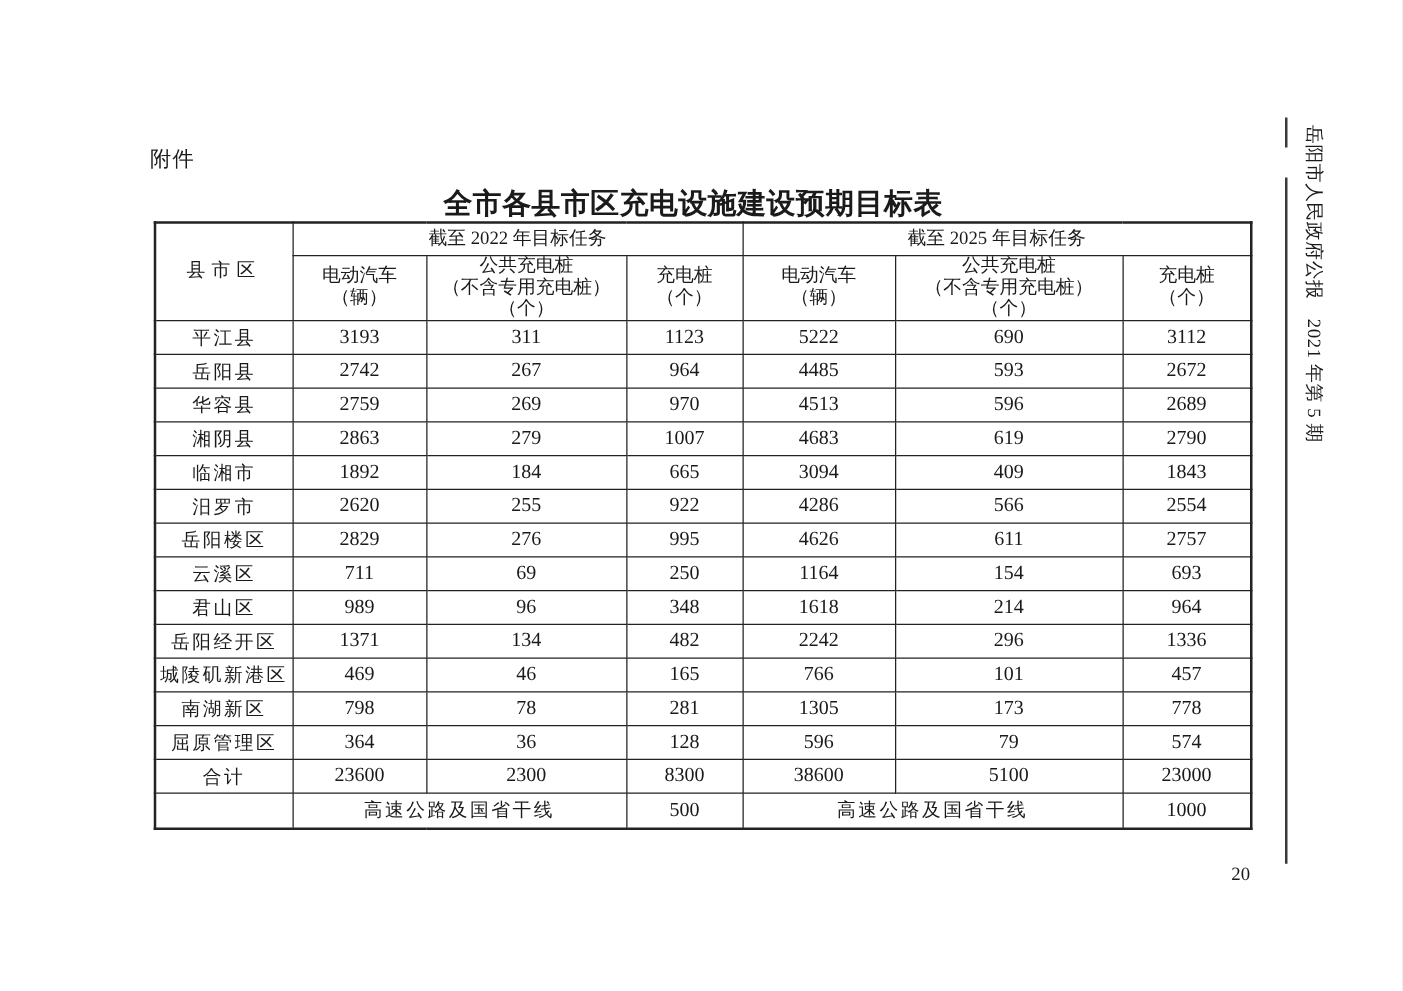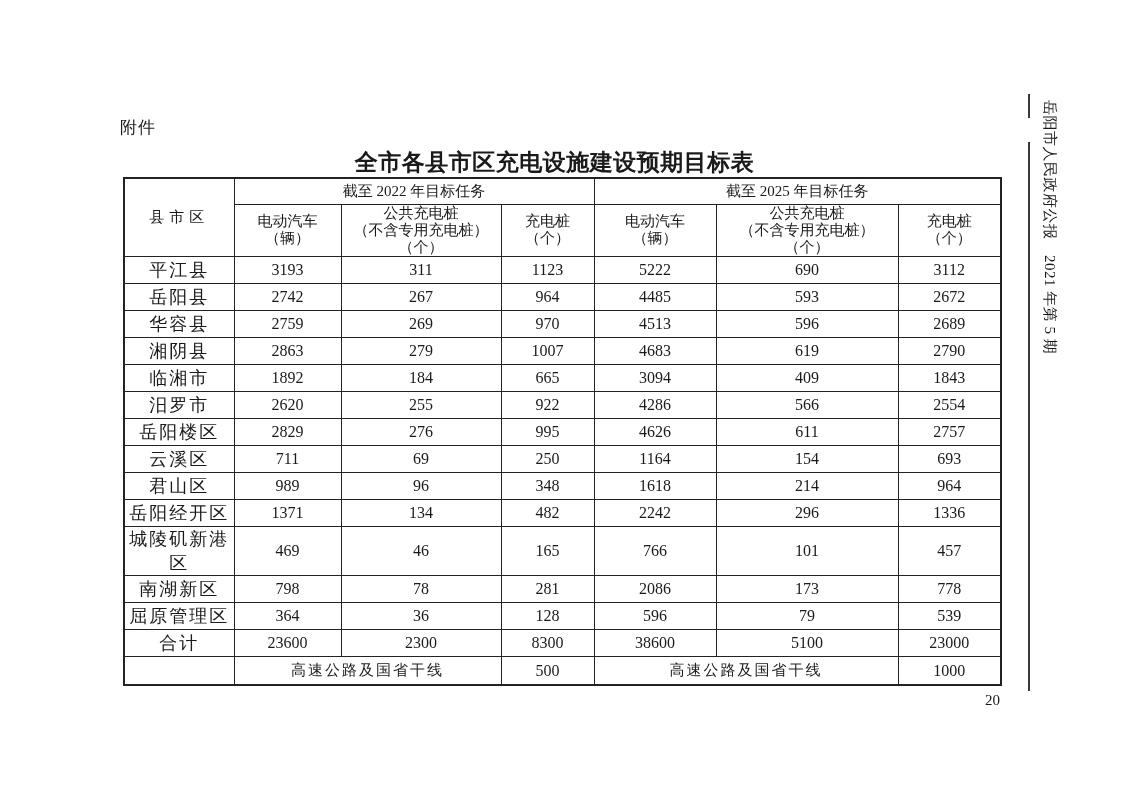--- a/index.html
+++ b/index.html
@@ -38,21 +38,21 @@
     font-size:15px;
     line-height:1.15;
     white-space:pre-line;
     margin-top:21px;
   }
   tr.group-row { height:26px; }
   tr.sub-row { height:50px; }
   tbody tr { height:27px; }
   tbody tr.highway-row { height:28px; }
   tbody td { font-size:16px; }
-  td.row-label { font-size:18px; letter-spacing:2px;margin-left:45px; }
+  td.row-label { font-size:15px; letter-spacing:2px;margin-left:45px; }
   th.corner { font-size:15px; letter-spacing:5px; }
   td.highway-label { font-size:15px; letter-spacing:2px; }
   .side-rule {
     position:absolute; left:1028px; width:2px; background:#3a3a3a;
   }
   .side-rule-short { top:94px; height:24px; }
   .side-rule-long { top:142px; height:549px; }
   .side-text {
     position:absolute; left:1060px; top:100px;
     transform:rotate(90deg); transform-origin:0 0;
@@ -203,32 +203,32 @@
           <td>165</td>
           <td>766</td>
           <td>101</td>
           <td>457</td>
         </tr>
         <tr>
           <td class="row-label">南湖新区</td>
           <td>798</td>
           <td>78</td>
           <td>281</td>
-          <td>2086</td>
+          <td>1305</td>
           <td>173</td>
           <td>778</td>
         </tr>
         <tr>
           <td class="row-label">屈原管理区</td>
           <td>364</td>
           <td>36</td>
           <td>128</td>
           <td>596</td>
           <td>79</td>
-          <td>539</td>
+          <td>574</td>
         </tr>
         <tr>
           <td class="row-label">合计</td>
           <td>23600</td>
           <td>2300</td>
           <td>8300</td>
           <td>38600</td>
           <td>5100</td>
           <td>23000</td>
         </tr>

